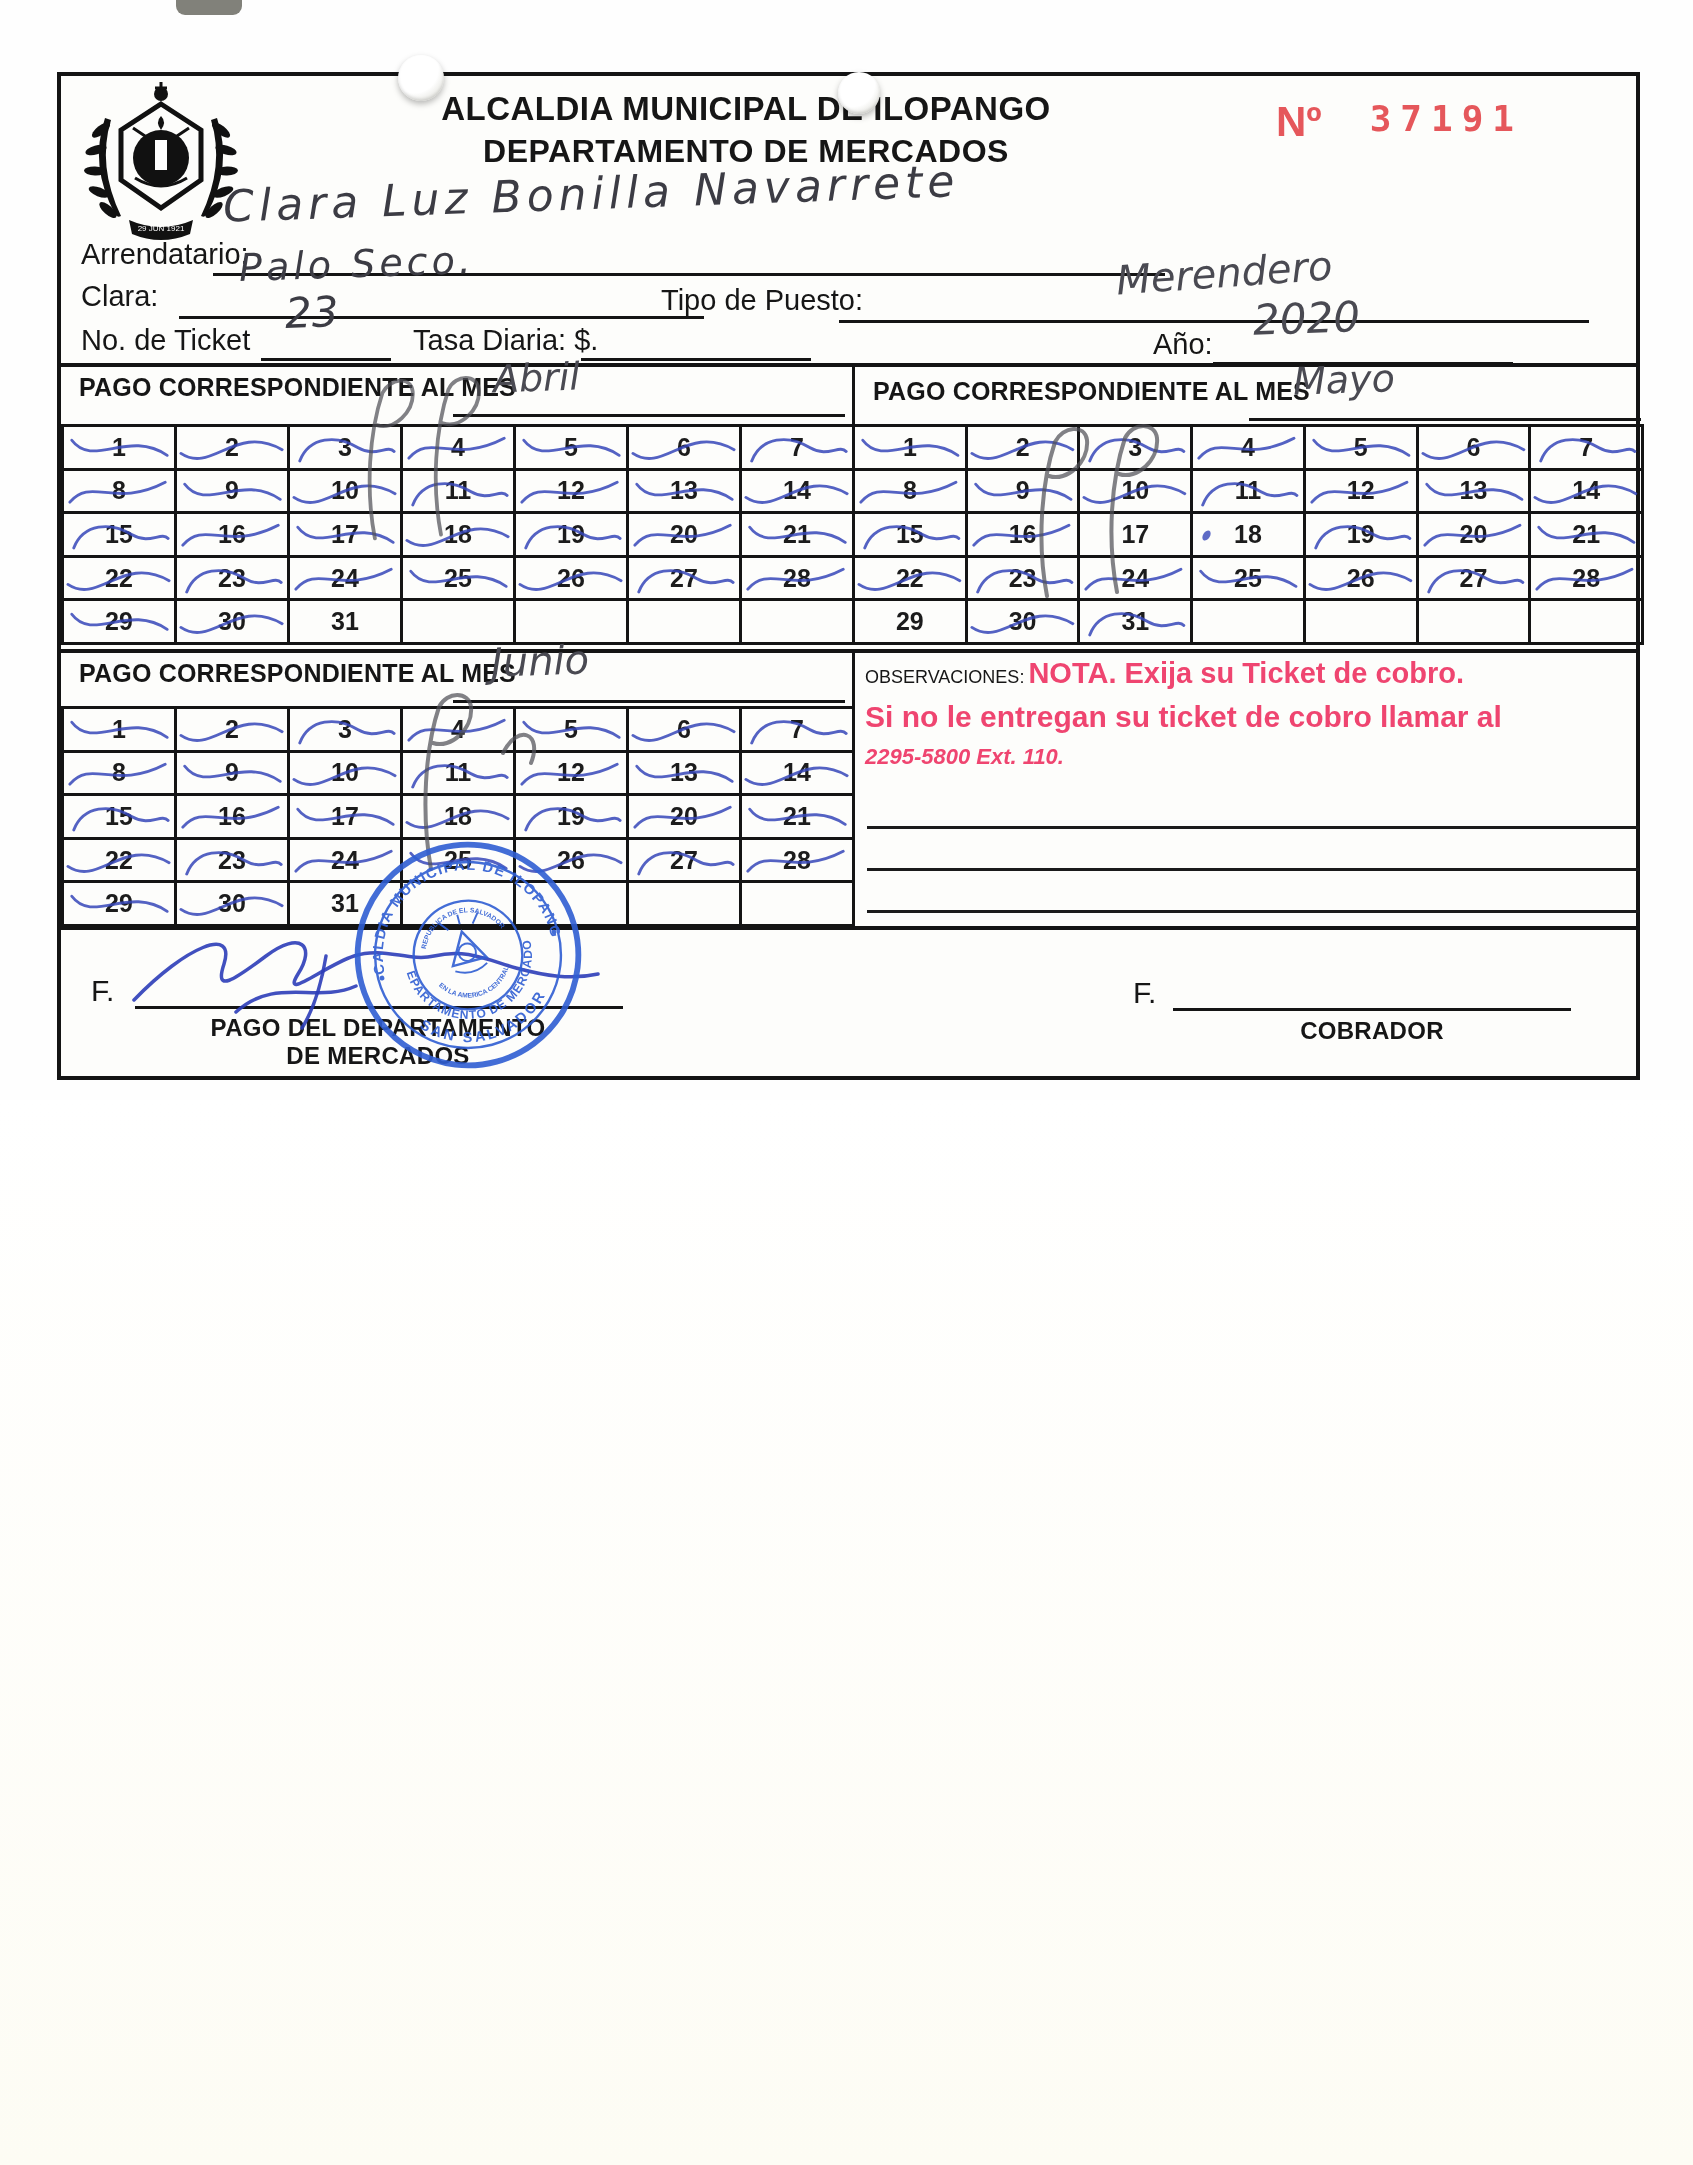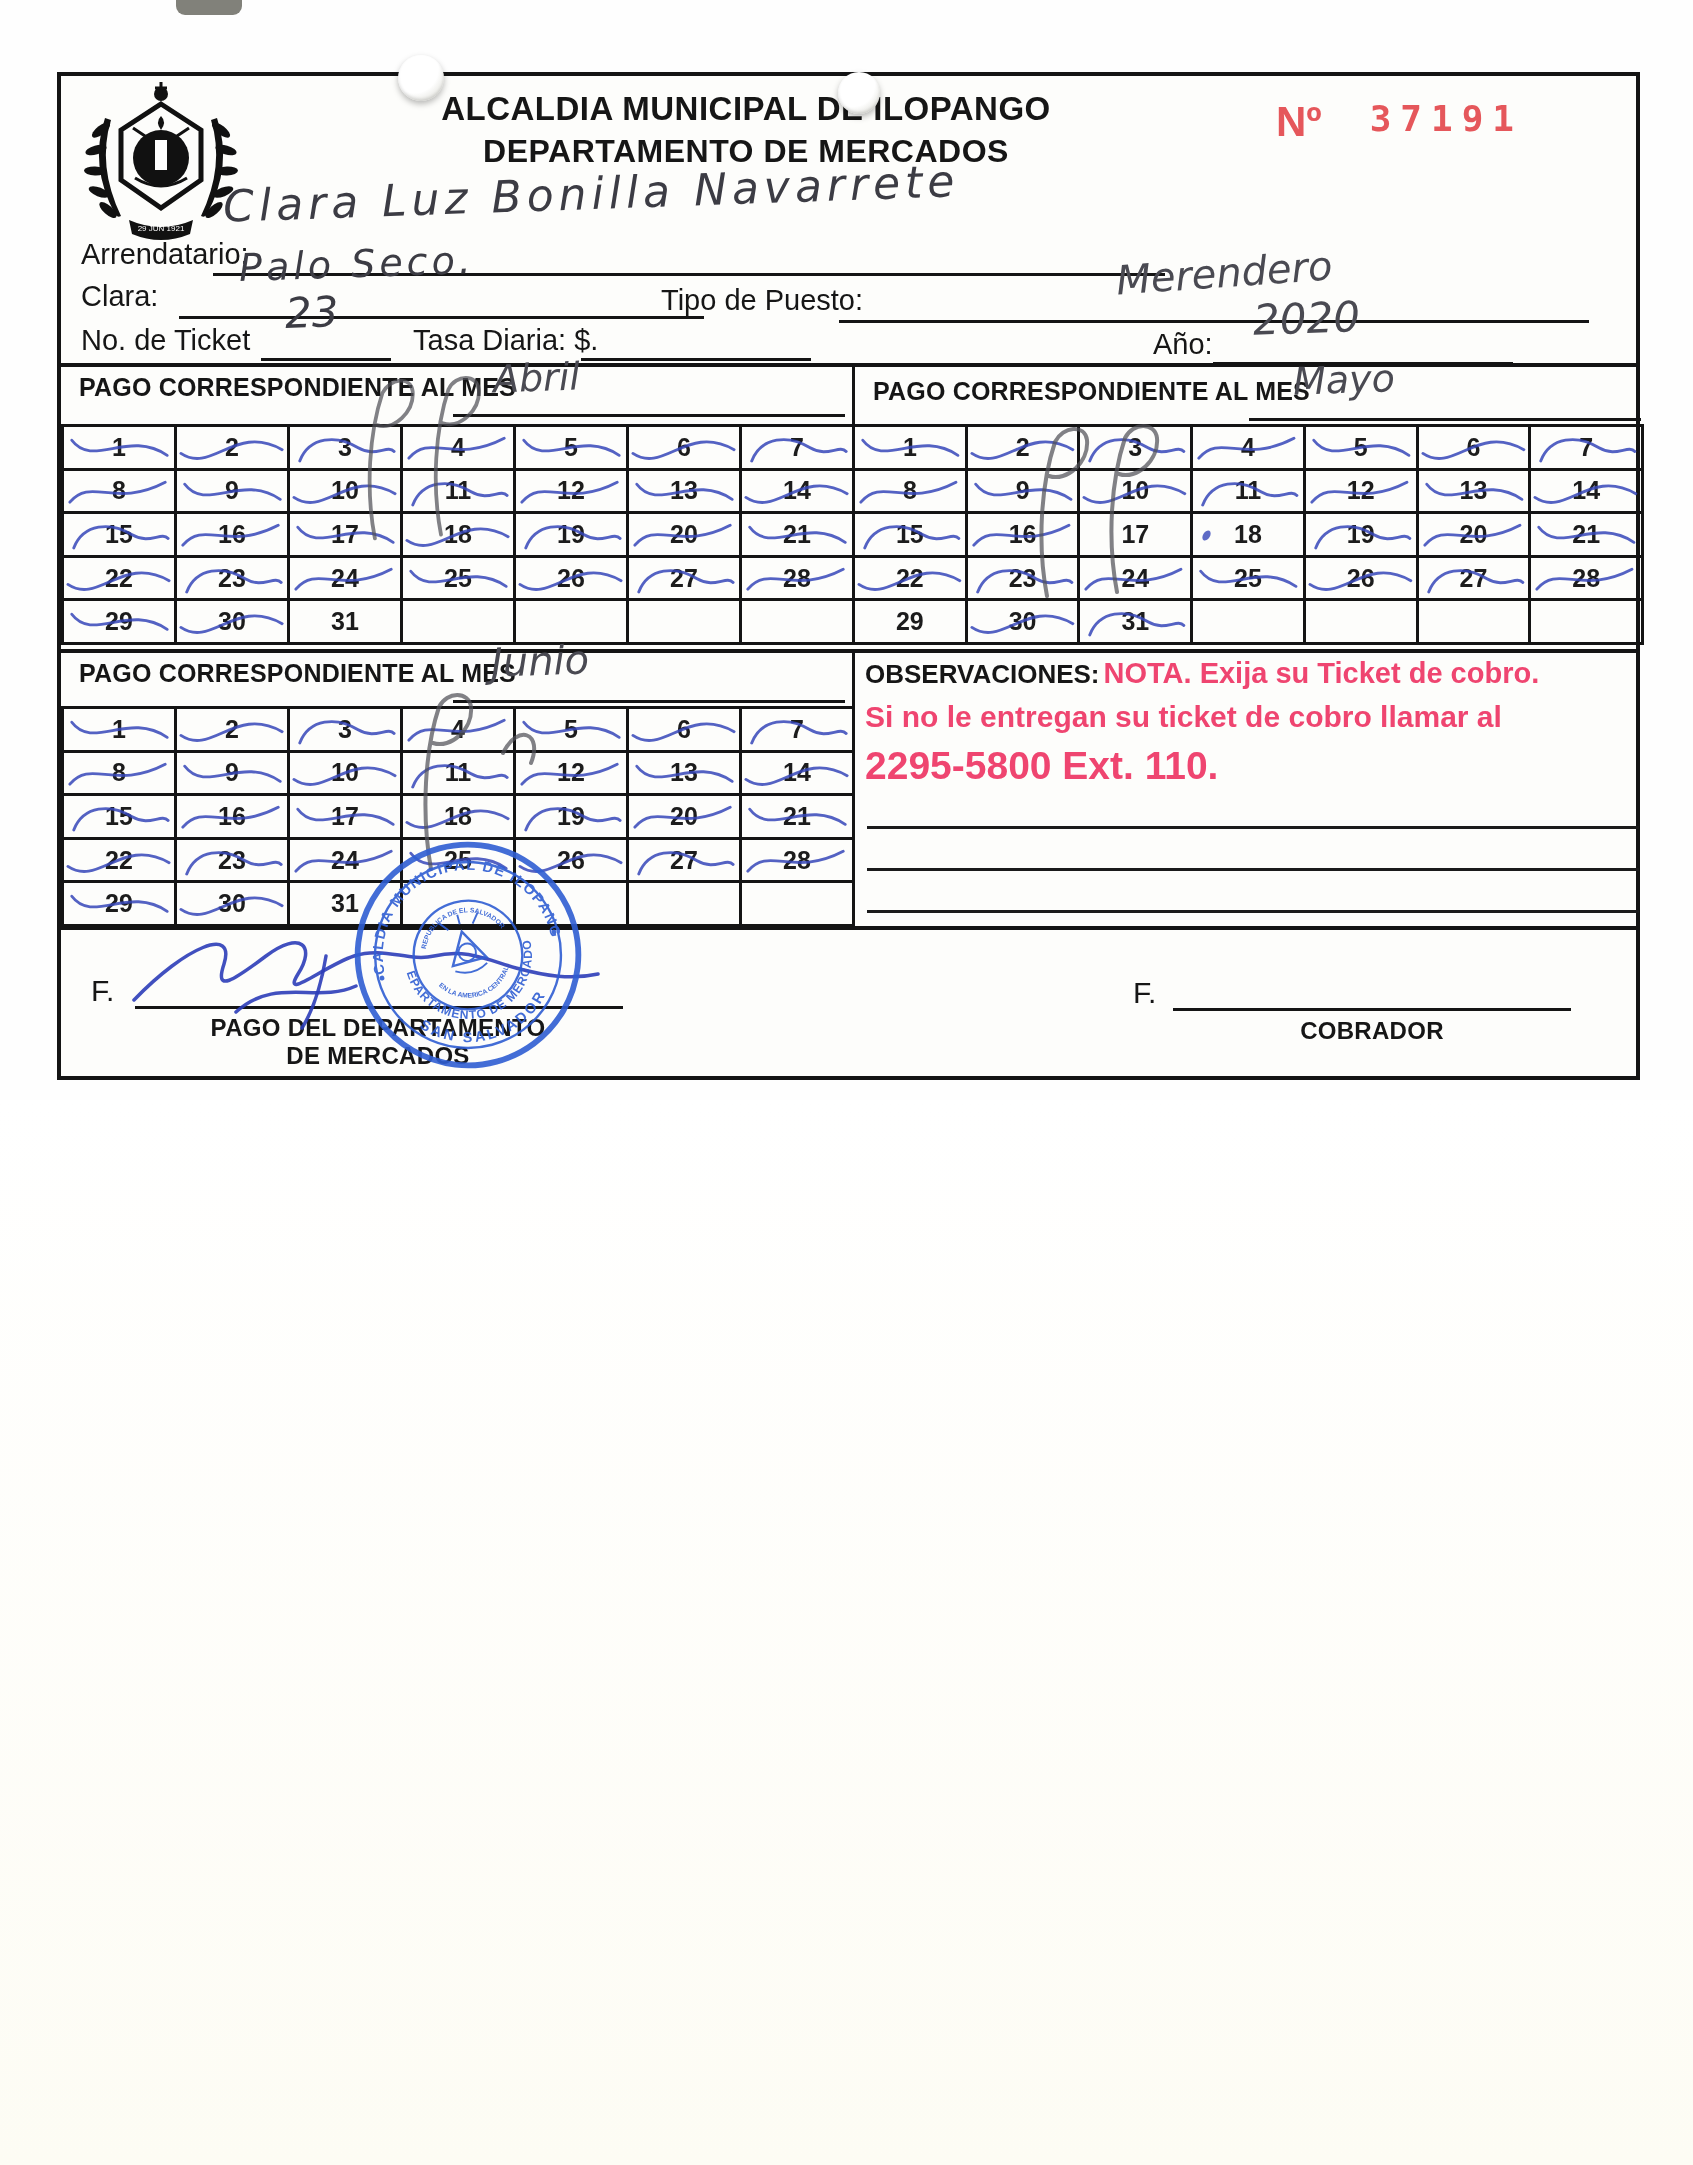--- a/index.html
+++ b/index.html
@@ -36,25 +36,25 @@
   .cal-row:first-child{border-top:none;}
   .cal-cell{flex:1;position:relative;border-left:3px solid #141414;display:flex;
         align-items:center;justify-content:center;}
   .cal-cell:first-child{border-left:none;}
   .day-num{font-size:25px;font-weight:bold;color:#1c1c1c;}
   svg.stroke{position:absolute;left:0;top:0;width:100%;height:100%;overflow:visible;}
   svg.stroke path{fill:none;stroke:#3646b8;stroke-width:3;stroke-linecap:round;opacity:.85;}
   .ink-dot{position:absolute;left:10px;top:16px;width:7px;height:11px;background:#3646b8;
         border-radius:50%;transform:rotate(32deg);opacity:.8;}
   .obs-row{position:absolute;left:804px;top:581px;display:flex;align-items:baseline;white-space:nowrap;}
-  .obs-label{font-size:26px;font-weight:bold;}
+  .obs-label{font-size:18px;font-weight:normal;}
   .red{color:#ef4570;font-weight:bold;}
   .nota1{font-size:29px;margin-left:4px;}
   .nota2{position:absolute;left:804px;top:624px;font-size:30px;white-space:nowrap;}
-  .nota3{position:absolute;left:804px;top:668px;font-size:39px;white-space:nowrap;}
+  .nota3{position:absolute;left:804px;top:668px;font-size:22px;white-space:nowrap;font-style:italic;}
   .sigline-cap{position:absolute;text-align:center;font-size:24px;font-weight:bold;letter-spacing:.3px;}
   .flourish{position:absolute;overflow:visible;}
   .flourish path{fill:none;stroke:#515158;stroke-width:4;stroke-linecap:round;opacity:.72;}
   .sig path{fill:none;stroke:#2c3db8;stroke-width:3.5;stroke-linecap:round;opacity:.9;}
   .stamp{position:absolute;left:286px;top:758px;opacity:.9;}
 </style>
 </head>
 <body>
 
 <div class="page">

